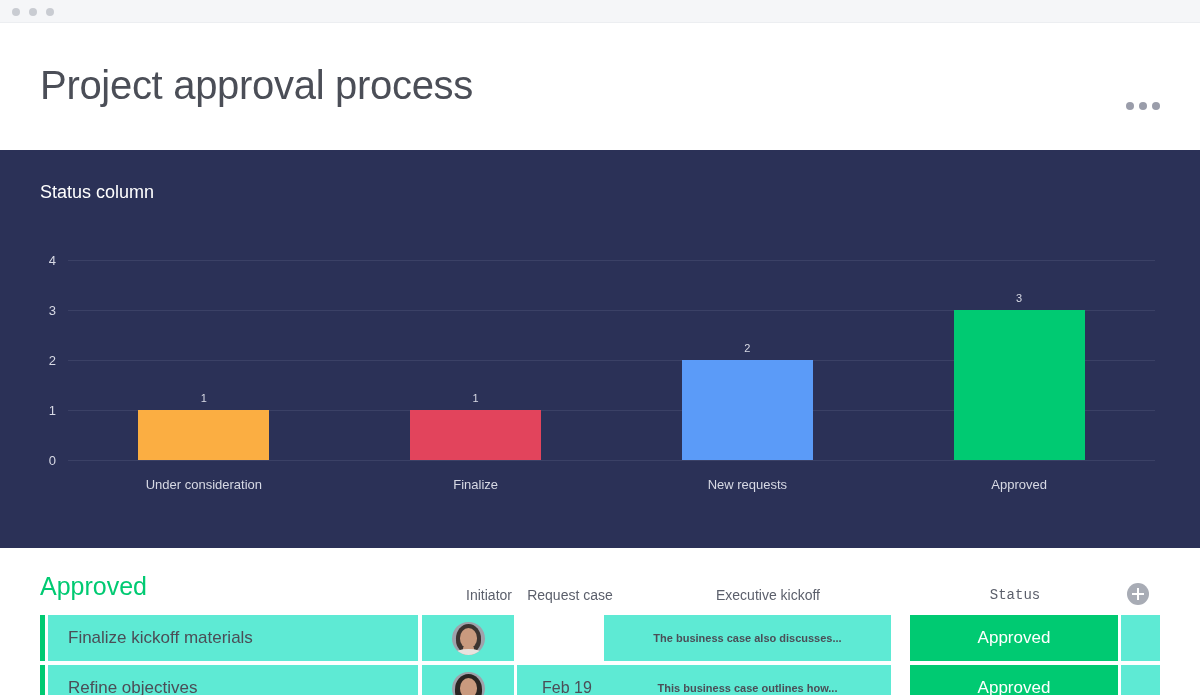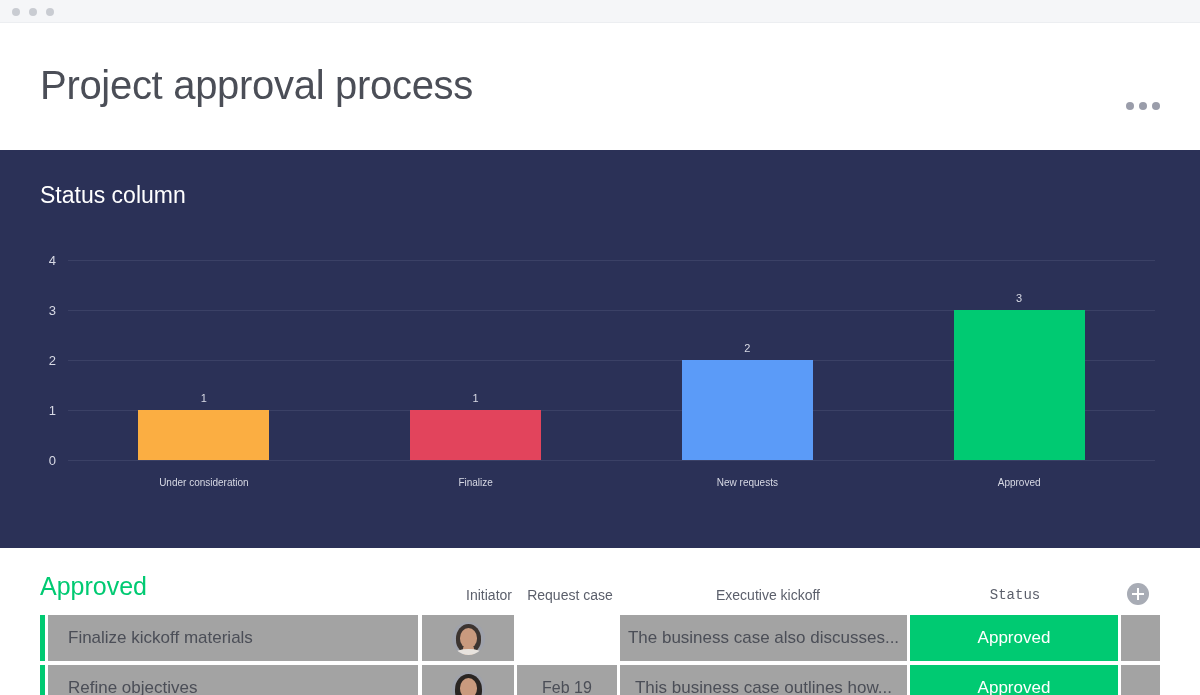--- a/index.html
+++ b/index.html
@@ -34,42 +34,42 @@
   }
   .kebab i { width: 8px; height: 8px; border-radius: 50%; background: #9a9daa; display: block; }
 
   
   .chart-panel {
     position: absolute; left: 0; top: 150px; width: 1200px; height: 398px;
     background: #2b3157; overflow: hidden;
   }
   .chart-title {
     position: absolute; left: 40px; top: 32px;
-    font-size: 23px; color: #ffffff; font-weight: 400; white-space: nowrap;
+    font-size: 18px; color: #ffffff; font-weight: 400; white-space: nowrap;
   }
   .plot { position: absolute; left: 0; top: 0; width: 1200px; height: 398px; }
 
   .gridline {
     position: absolute; left: 68px; width: 1087px; height: 1px;
     background: #3b4166;
   }
   .ytick {
     position: absolute; left: 0; width: 56px; text-align: right;
     font-size: 13px; color: #d7d9e4; line-height: 1;
   }
 
   .bar { position: absolute; bottom: 0; }
   .bar-rect { position: absolute; left: 0; bottom: 0; width: 100%; }
   .bar-value {
     position: absolute; left: 0; width: 100%; text-align: center;
     font-size: 11px; color: #d7d9e4; line-height: 1;
   }
   .bar-label {
     position: absolute; left: -30px; width: calc(100% + 60px); text-align: center;
-    font-size: 10px; color: #d7d9e4; line-height: 1; white-space: nowrap;
+    font-size: 13px; color: #d7d9e4; line-height: 1; white-space: nowrap;
   }
 
   
   .table-panel {
     position: absolute; left: 0; top: 548px; width: 1200px; height: 147px;
     background: #ffffff; overflow: hidden;
   }
   .group-title {
     position: absolute; left: 40px; top: 24px;
     font-size: 25px; color: #00ca72; font-weight: 400; white-space: nowrap;
@@ -83,25 +83,25 @@
     border-radius: 50%; background: #a8acb5; cursor: pointer;
   }
   .add-col::before, .add-col::after {
     content: ""; position: absolute; background: #ffffff;
   }
   .add-col::before { left: 5px; top: 10px; width: 12px; height: 2px; }
   .add-col::after  { left: 10px; top: 5px; width: 2px; height: 12px; }
 
   .row { position: absolute; left: 40px; width: 1120px; height: 46px; }
   .row-accent { position: absolute; left: 0; top: 0; width: 5px; height: 46px; background: #00ca72; }
-  .cell { position: absolute; top: 0; height: 46px; background: #a3a3a3; display: flex; align-items: center; }
+  .cell { position: absolute; top: 0; height: 46px; background: #5eead4; display: flex; align-items: center; }
   .cell-name { left: 8px; width: 370px; padding-left: 20px; font-size: 17px; color: #4b4e57; }
   .cell-avatar { left: 382px; width: 92px; justify-content: center; }
   .cell-date { left: 477px; width: 100px; justify-content: center; font-size: 16px; color: #4b4e57; }
-  .cell-summary { left: 580px; width: 287px; justify-content: center; font-size: 17px; color: #4b4e57; white-space: nowrap; }
+  .cell-summary { left: 564px; width: 287px; justify-content: center; font-size: 11px; color: #4b4e57; white-space: nowrap; font-weight: bold; }
   .cell-status { left: 870px; width: 208px; justify-content: center; font-size: 17px; color: #ffffff; background: #00ca72; }
   .cell-tail { left: 1081px; width: 39px; }
 
   .avatar {
     width: 33px; height: 33px; border-radius: 50%; overflow: hidden;
     background: #9fa2ab; position: relative;
   }
   .avatar .hair {
     position: absolute; left: 4px; top: 2px; width: 25px; height: 29px;
     border-radius: 50% 50% 44% 44%; background: #3c3430;

